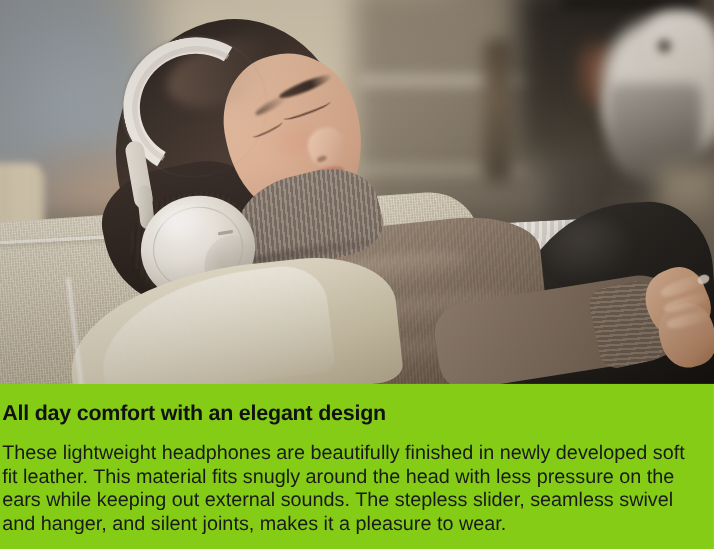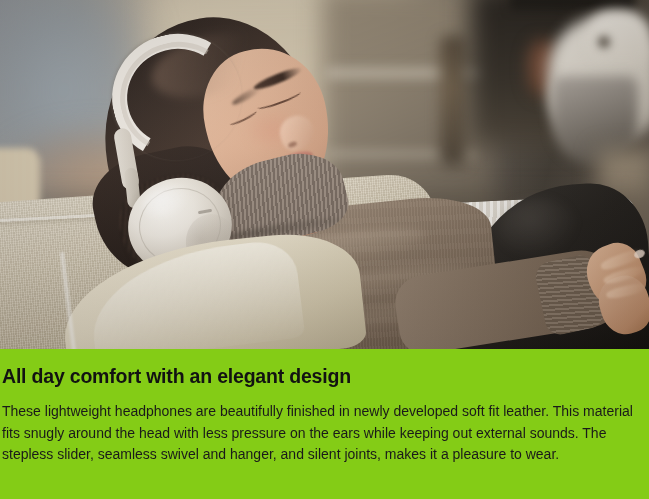--- a/index.html
+++ b/index.html
@@ -427,21 +427,21 @@
 
   
   .content { position:absolute; left:0; top:349px; width:649px; height:160px; background:#84cc16; padding:0 8px 0 2px; }
   .headline {
     font-size:19.5px; font-weight:bold; color:#121212;
     letter-spacing:-.2px; line-height:1.2;
     padding-top:16px;
   }
   .body-copy {
     margin-top:13px;
-    font-size:14px; color:#1a1a1a; line-height:21.5px;
+    font-size:18px; color:#1a1a1a; line-height:21.5px;
     max-width:645px;
   }
 </style>
 </head>
 <body>
 
 <div class="page">
 
   <div class="hero">
     <div class="hero-scene">

